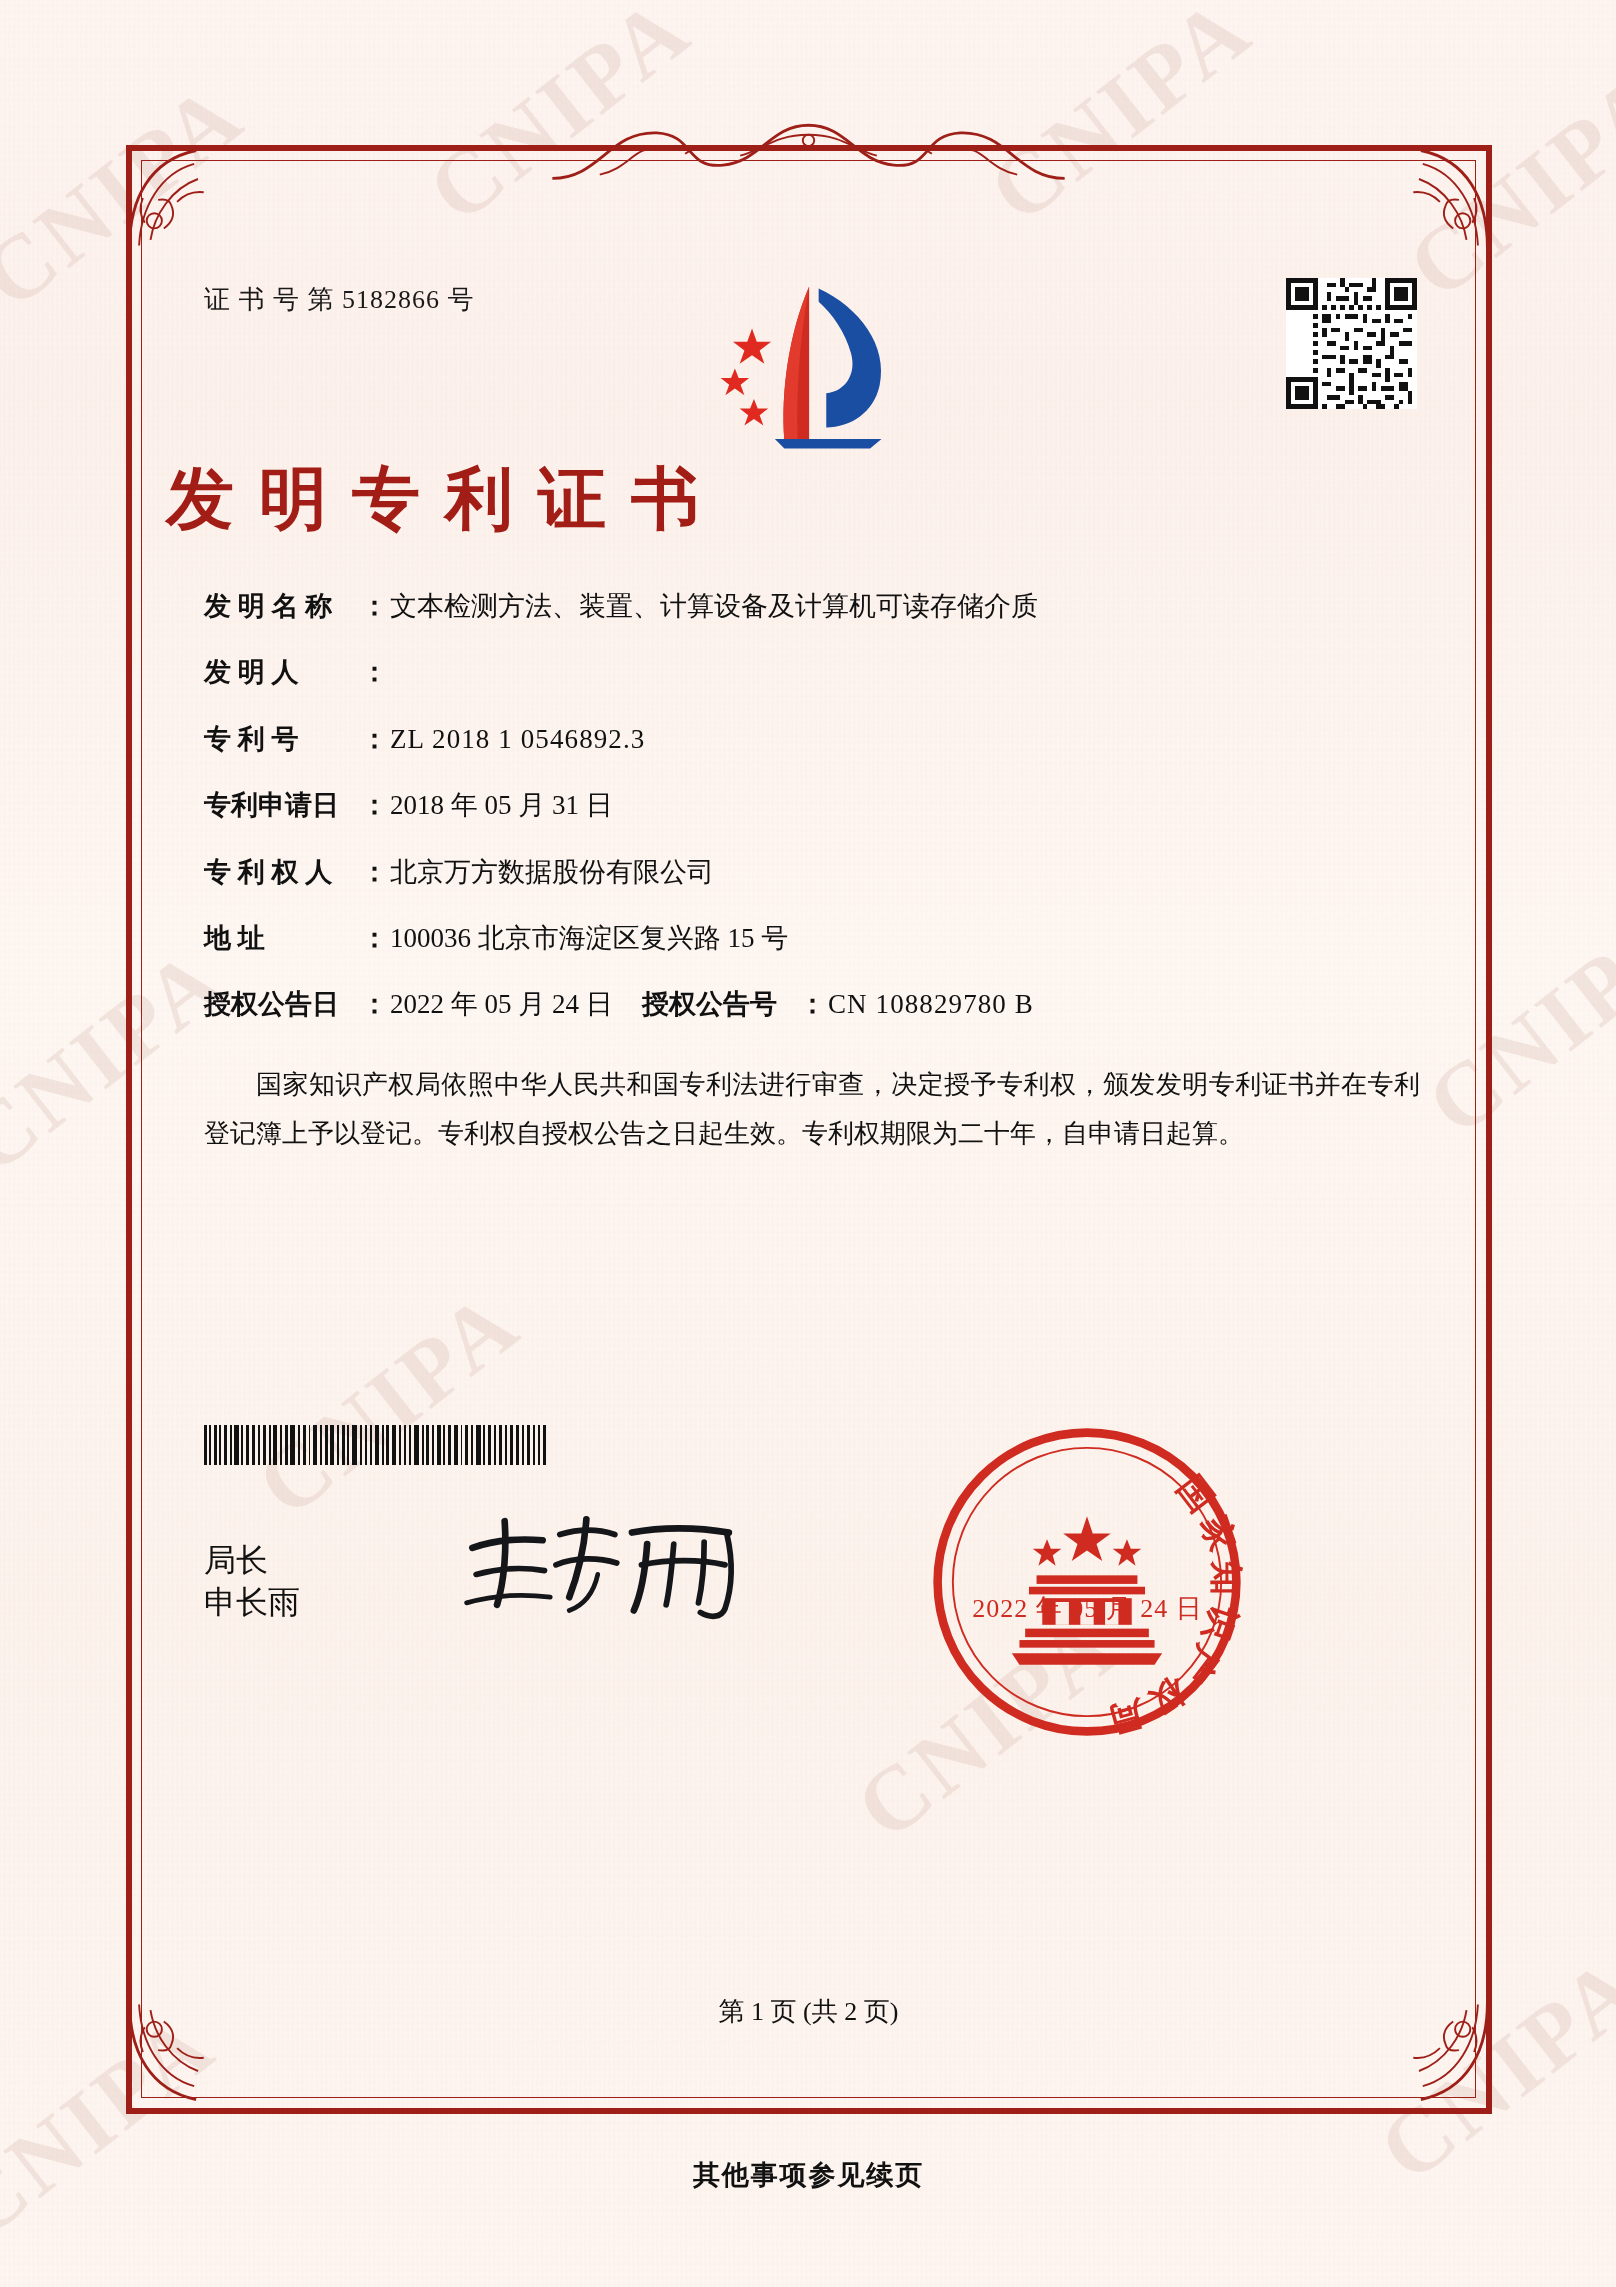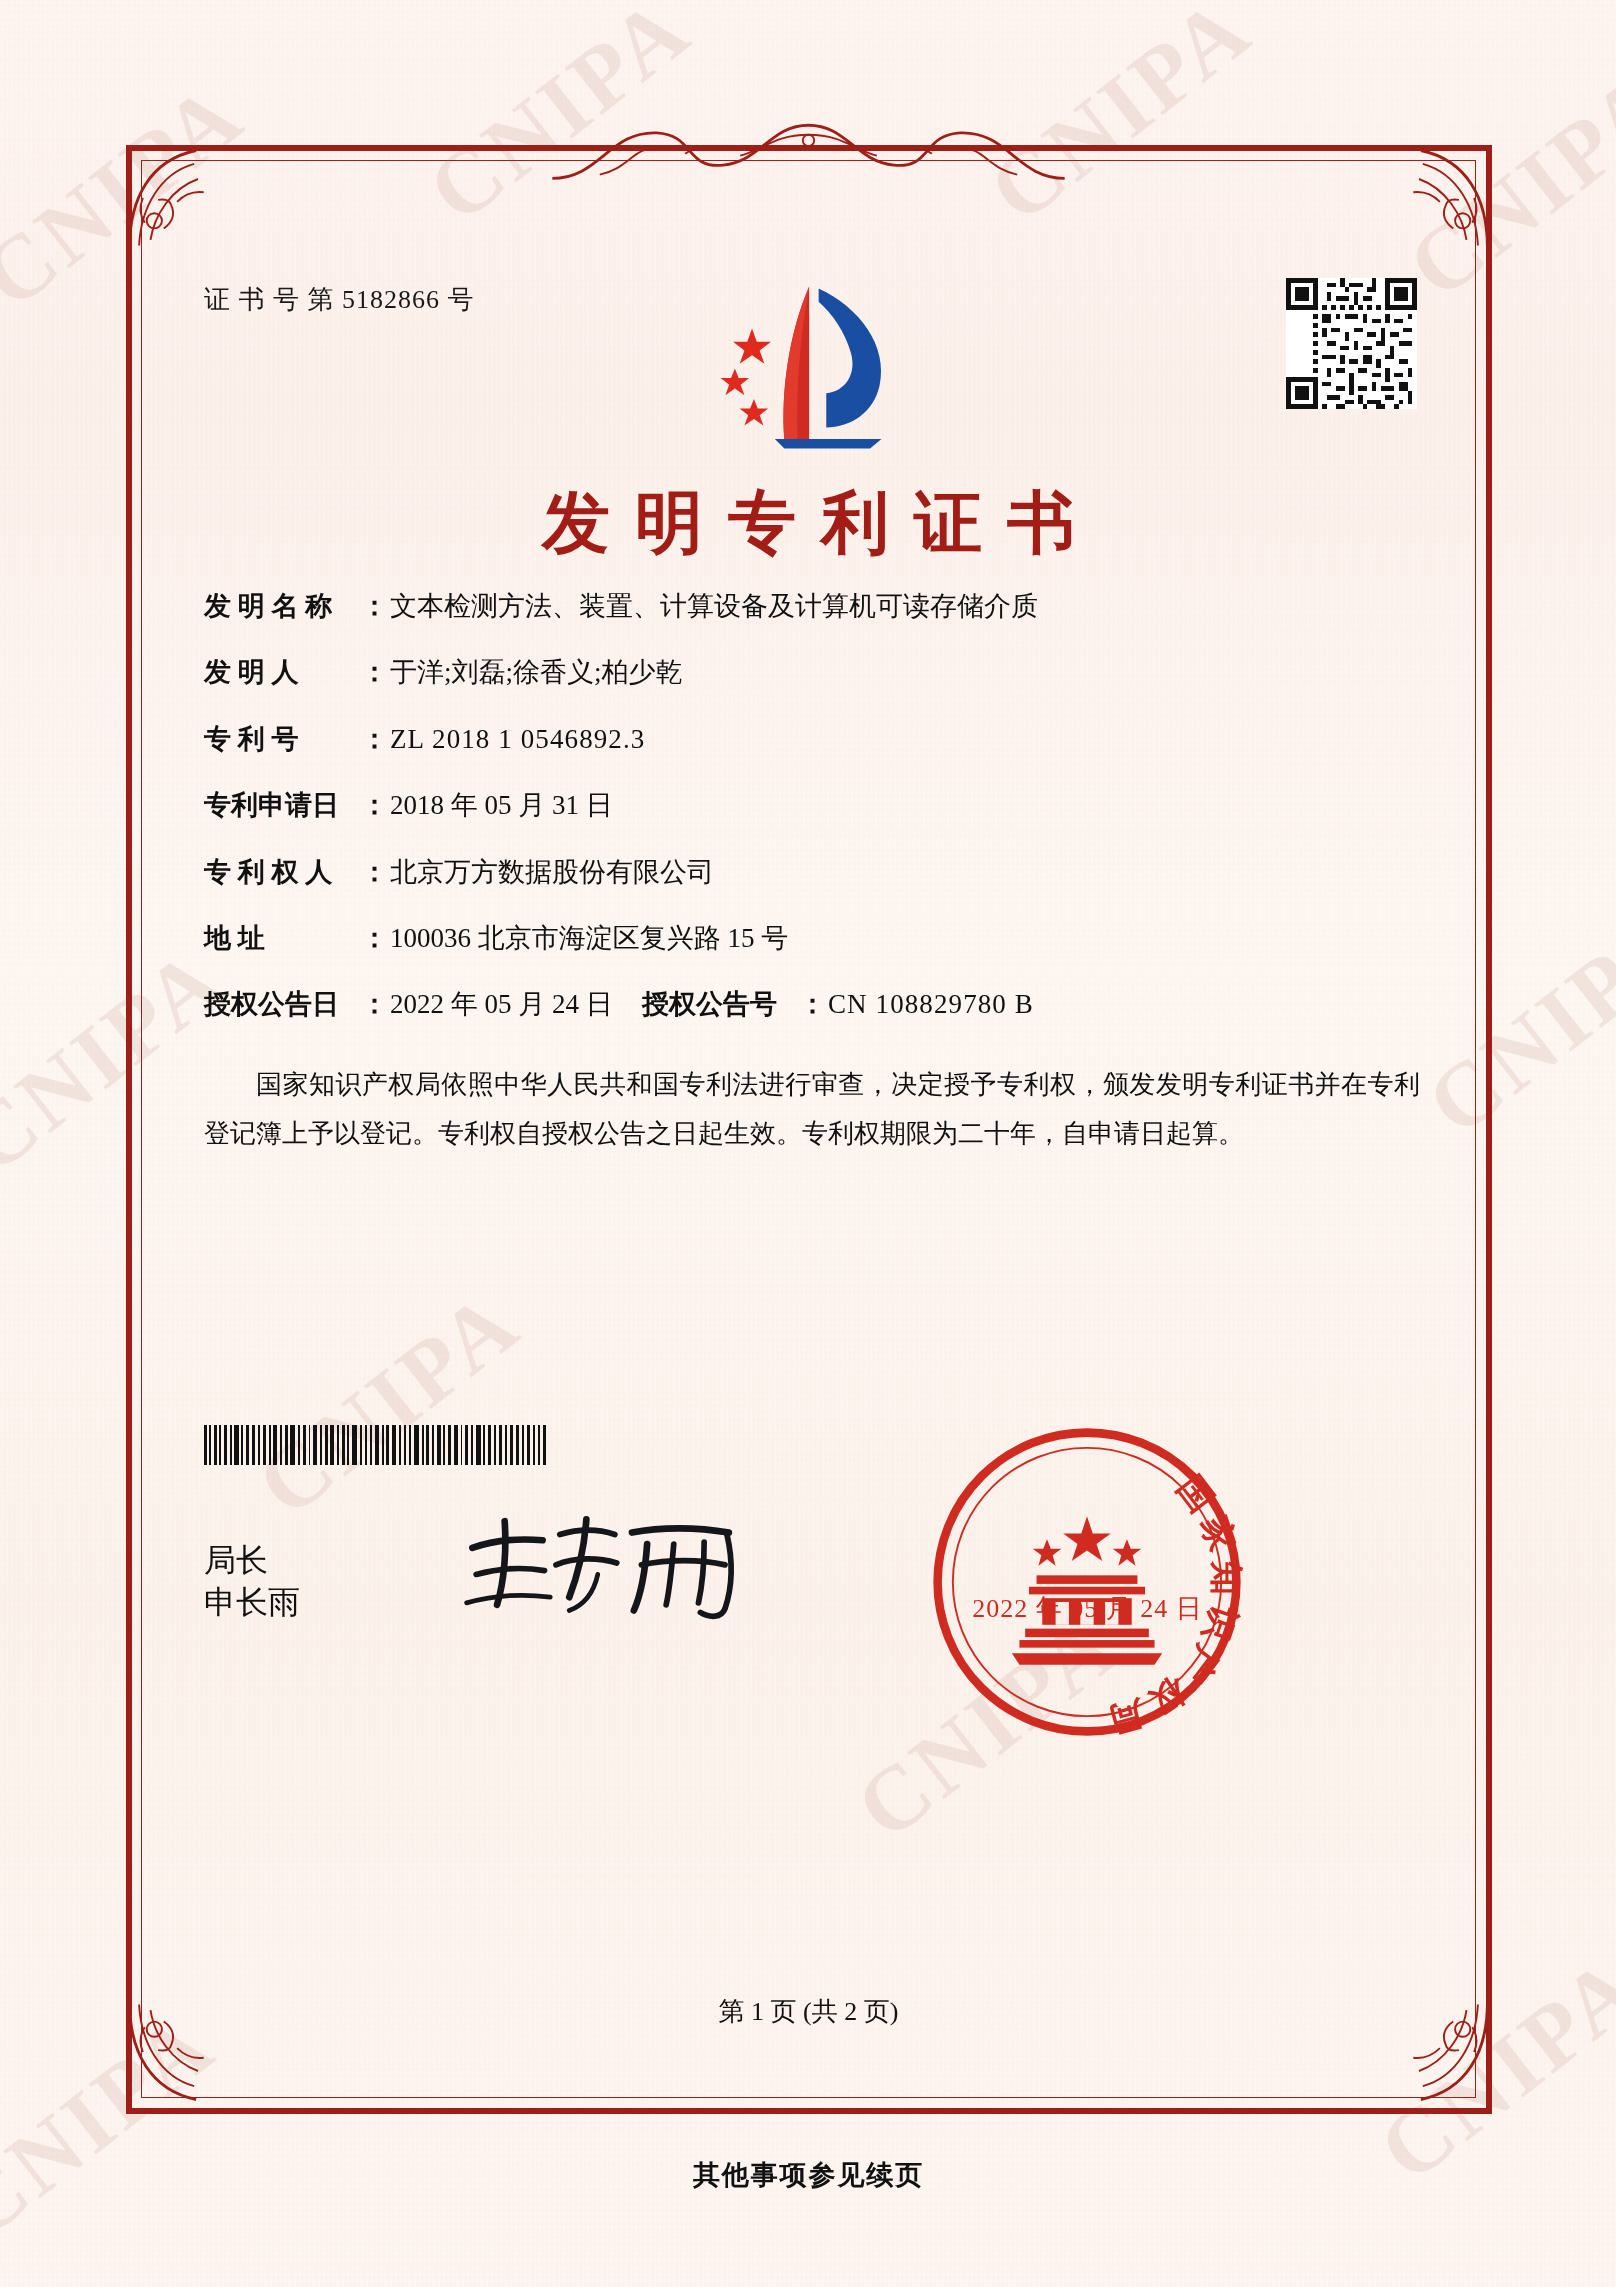--- a/index.html
+++ b/index.html
@@ -108,22 +108,21 @@
 
   .qr {
     position: absolute;
     right: 59px; top: 118px;
     width: 131px; height: 131px;
   }
   .qr svg { display:block; width:100%; height:100%; }
 
   .title {
     position: absolute;
-    left: 0; right: 0; top: 318px;
-    text-align: center;
+    left: 0; right: 0; top: 294px;
     color: #a31d17;
     font-size: 68px;
     font-weight: bold;
     letter-spacing: 25px;
     text-indent: 25px;
     font-family: "Liberation Serif", "DejaVu Serif", serif;
   }
 
   .fields {
     position: absolute;
@@ -447,21 +446,20 @@
             <span class="field-colon">：</span>
         </span>
         <span class="field-value">文本检测方法、装置、计算设备及计算机可读存储介质</span>
       </div>
 
       <div class="field-row">
         <span class="field-label">
           <span>发 明 人</span>
             <span class="field-colon">：</span>
         </span>
-        <span class="field-value">于洋;刘磊;徐香义;柏少乾</span>
       </div>
 
       <div class="field-row">
         <span class="field-label">
           <span>专 利 号</span>
             <span class="field-colon">：</span>
         </span>
         <span class="field-value mono-sp">ZL 2018 1 0546892.3</span>
       </div>
 

